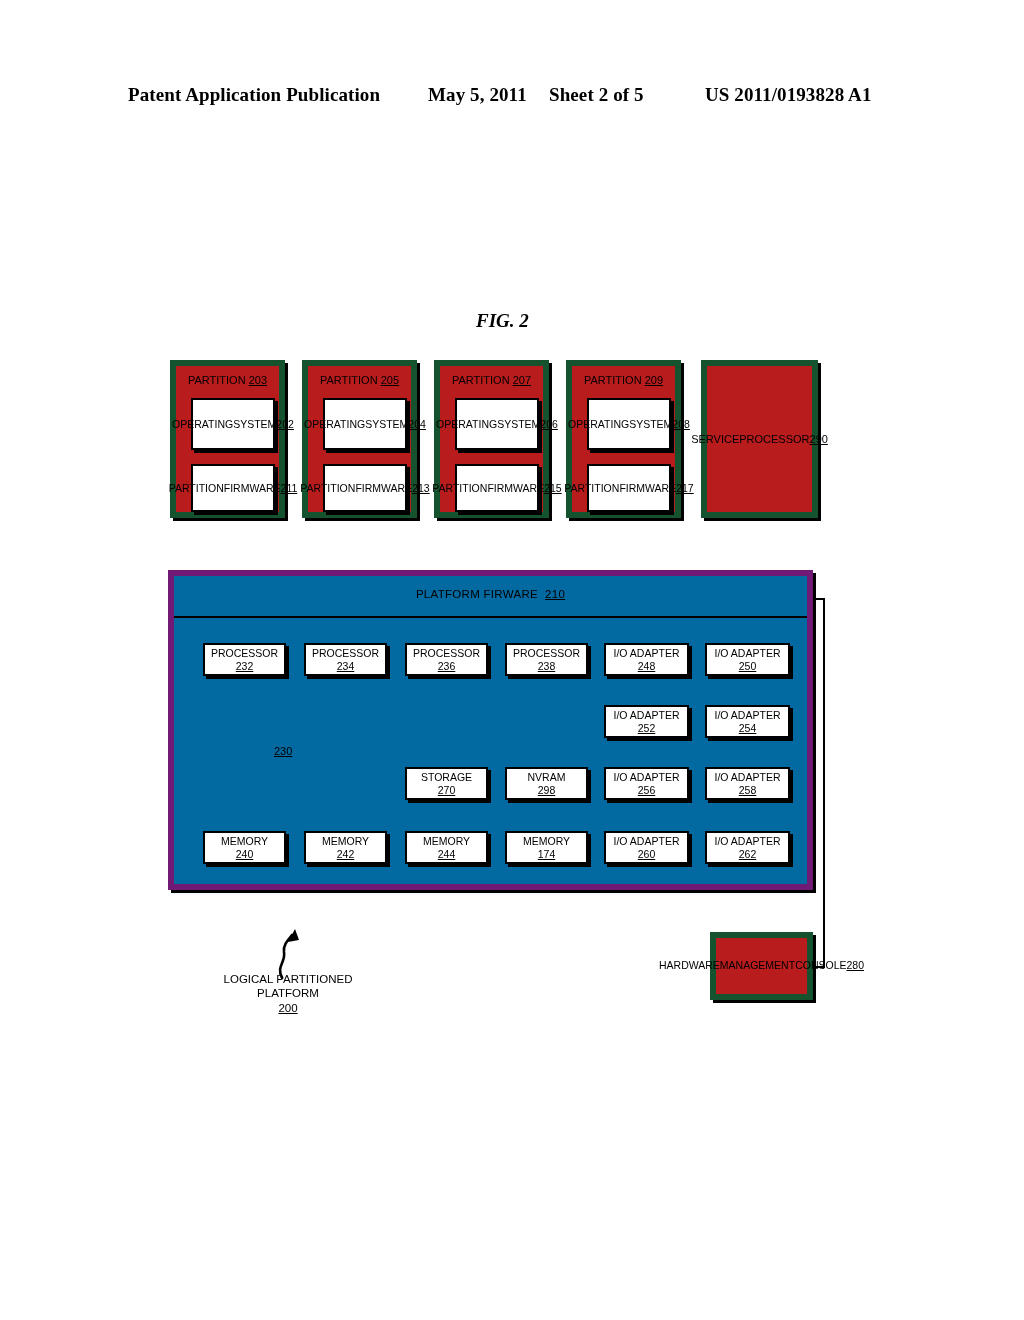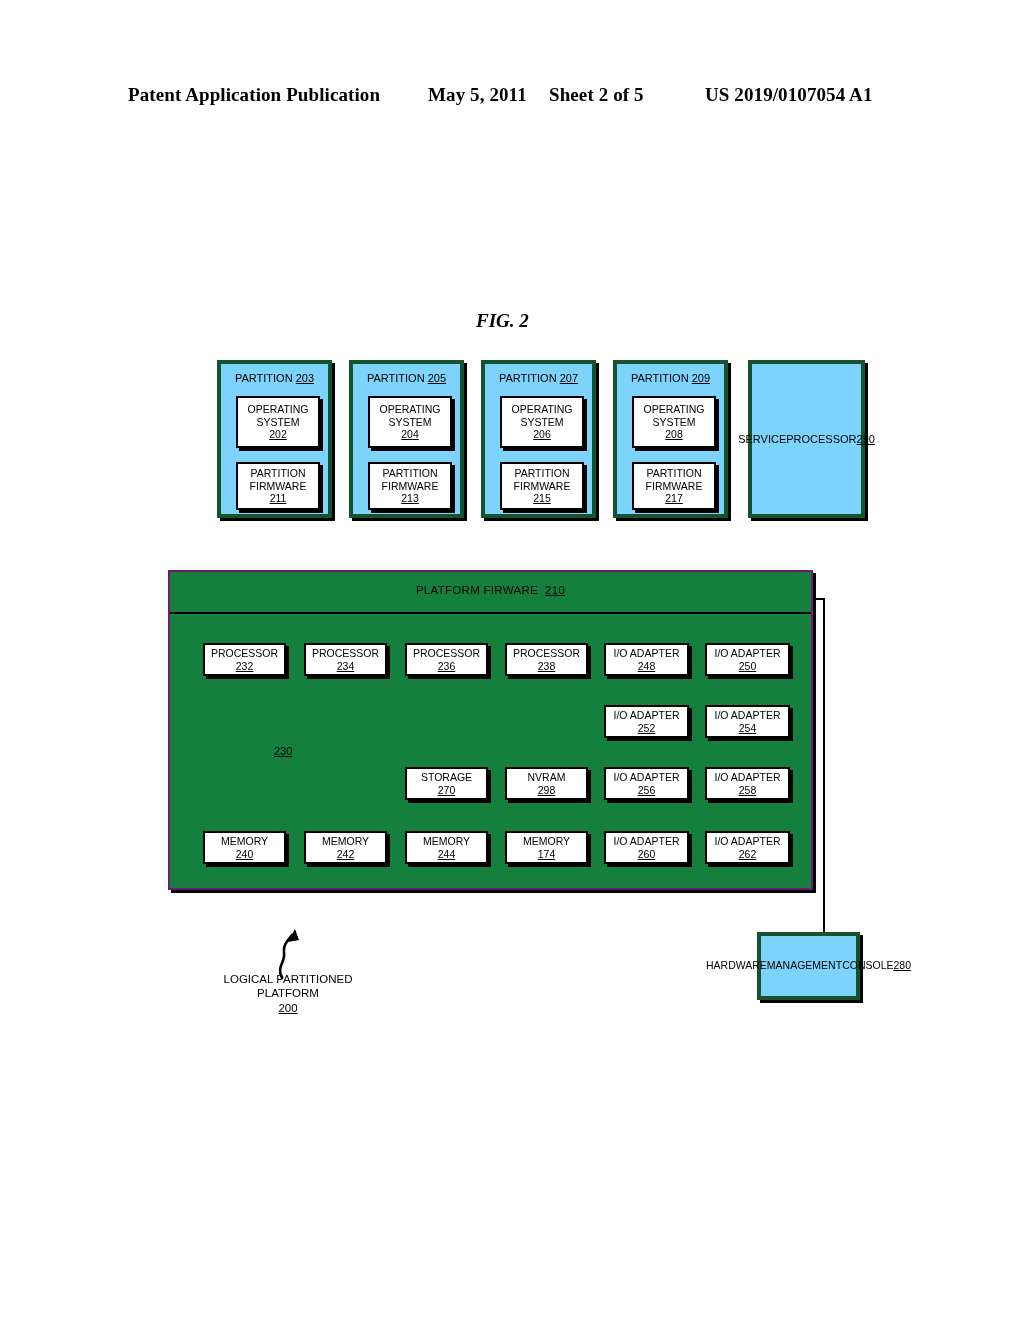--- a/index.html
+++ b/index.html
@@ -46,24 +46,23 @@
     font-family: Liberation Serif, serif;
     font-weight: bold;
     font-style: italic;
     font-size: 19px;
   }
 
   
   .box {
     position: absolute;
     box-sizing: border-box;
-    background: #7dd3fc;
-    border: 4px solid #14532d;
+    background: #b91c1c;
+    border: 6px solid #14532d;
     box-shadow: 3px 3px 0 0 #000000;
-    margin-left: 47px;
   }
 
   .ctr {
     display: flex;
     flex-direction: row;
     align-items: center;
     justify-content: center;
     text-align: center;
     line-height: 1.12;
   }
@@ -89,21 +88,20 @@
   .inner {
     position: absolute;
     left: 15px;
     width: 84px;
     box-sizing: border-box;
     background: #ffffff;
     border: 2px solid #000000;
     box-shadow: 3px 3px 0 0 #000000;
     font-size: 10.5px;
     display: flex;
-    flex-direction: column;
     align-items: center;
     justify-content: center;
     line-height: 1.18;
   }
   .inner-os { top: 32px; height: 52px; }
   .inner-fw { top: 98px; height: 48px; }
 
   
   .svc-proc {
     left: 701px;
@@ -114,22 +112,22 @@
   }
 
   
   .platform-outer {
     position: absolute;
     left: 168px;
     top: 570px;
     width: 645px;
     height: 320px;
     box-sizing: border-box;
-    border: 2px solid #701a75;
-    background: #15803d;
+    border: 6px solid #701a75;
+    background: #0369a1;
     box-shadow: 3px 3px 0 0 #000000;
   }
   .platform-title {
     position: absolute;
     left: 0;
     top: 12px;
     width: 100%;
     text-align: center;
     font-size: 11.5px;
     letter-spacing: 0.3px;
@@ -199,21 +197,21 @@
     top: 928px;
   }
 </style>
 </head>
 <body>
 
 <div class="page-header">
   <span class="hdr-pub">Patent Application Publication</span>
   <span class="hdr-date">May 5, 2011</span>
   <span class="hdr-sheet">Sheet 2 of 5</span>
-  <span class="hdr-num">US 2019/0107054 A1</span>
+  <span class="hdr-num">US 2011/0193828 A1</span>
 </div>
 
 <div class="fig-label">FIG. 2</div>
 
 <div class="box partition" style="left:170px;">
   <div class="part-title">
     <span>PARTITION</span>
     <span class="u">203</span>
   </div>
   <div class="inner inner-os">

